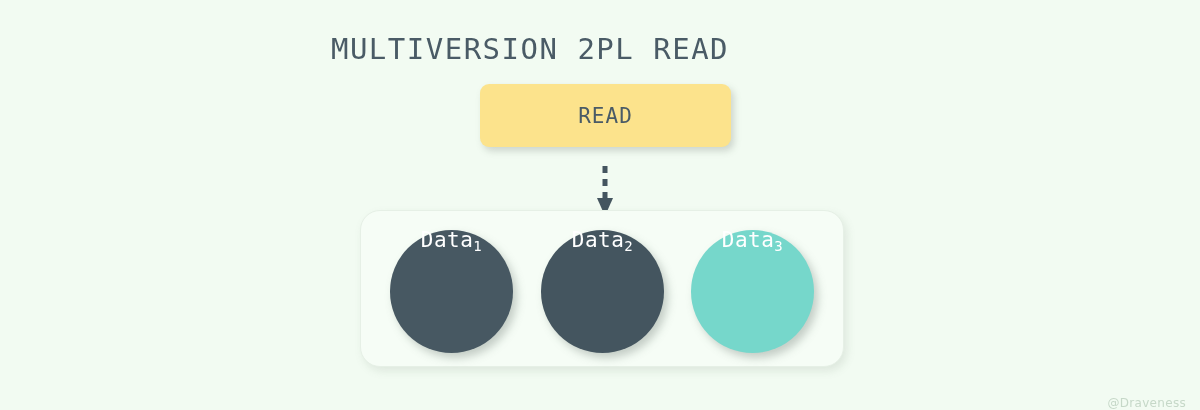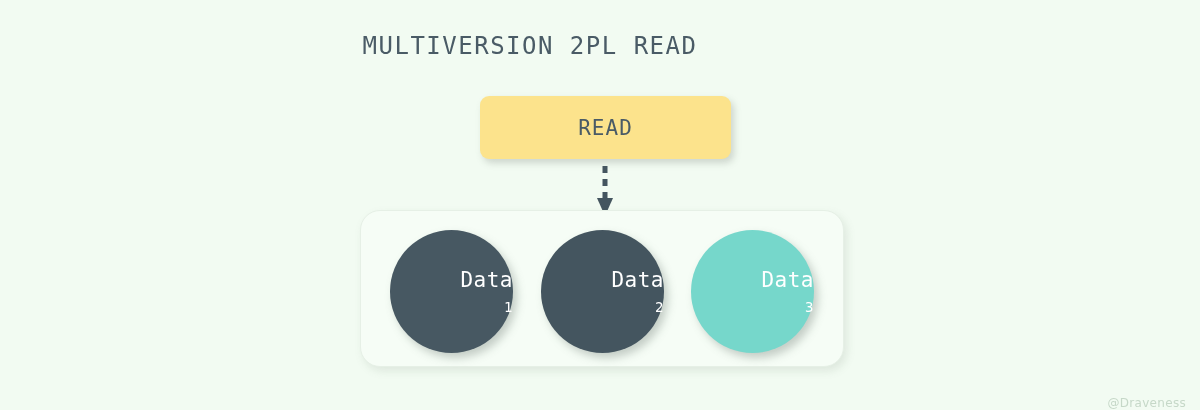--- a/index.html
+++ b/index.html
@@ -22,31 +22,31 @@
   }
 
   
   .diagram-title {
     position: absolute;
     left: 0;
     top: 32px;
     width: 1060px;
     text-align: center;
     font-family: "DejaVu Sans Mono", "Liberation Mono", monospace;
-    font-size: 24px;
+    font-size: 29px;
     letter-spacing: 1.5px;
     color: #4a5b66;
     font-weight: 400;
   }
 
   
   .op-box {
     position: absolute;
     left: 480px;
-    top: 96px;
+    top: 84px;
     width: 251px;
     height: 63px;
     background: #fce38c;
     border-radius: 9px;
     box-shadow: 3px 4px 7px rgba(120,130,120,0.30);
     display: flex;
     align-items: center;
     justify-content: center;
   }
   .op-box-label {
@@ -78,22 +78,22 @@
     box-shadow: 3px 4px 8px rgba(120,135,120,0.16);
   }
 
   .version-node {
     position: absolute;
     width: 123px;
     height: 123px;
     border-radius: 50%;
     top: 19px;
     display: flex;
-    flex-direction: column;
-    align-items: flex-end;
+    flex-direction: row;
+    align-items: flex-start;
     justify-content: center;
     box-shadow: 4px 5px 8px rgba(100,115,105,0.34);
   }
   .version-node.n1 { left: 29px;  background: #475862; }
   .version-node.n2 { left: 180px; background: #44555f; }
   .version-node.n3 { left: 330px; background: #76d7cb; }
 
   .node-label {
     font-family: "DejaVu Sans Mono", "Liberation Mono", monospace;
     font-size: 21px;

